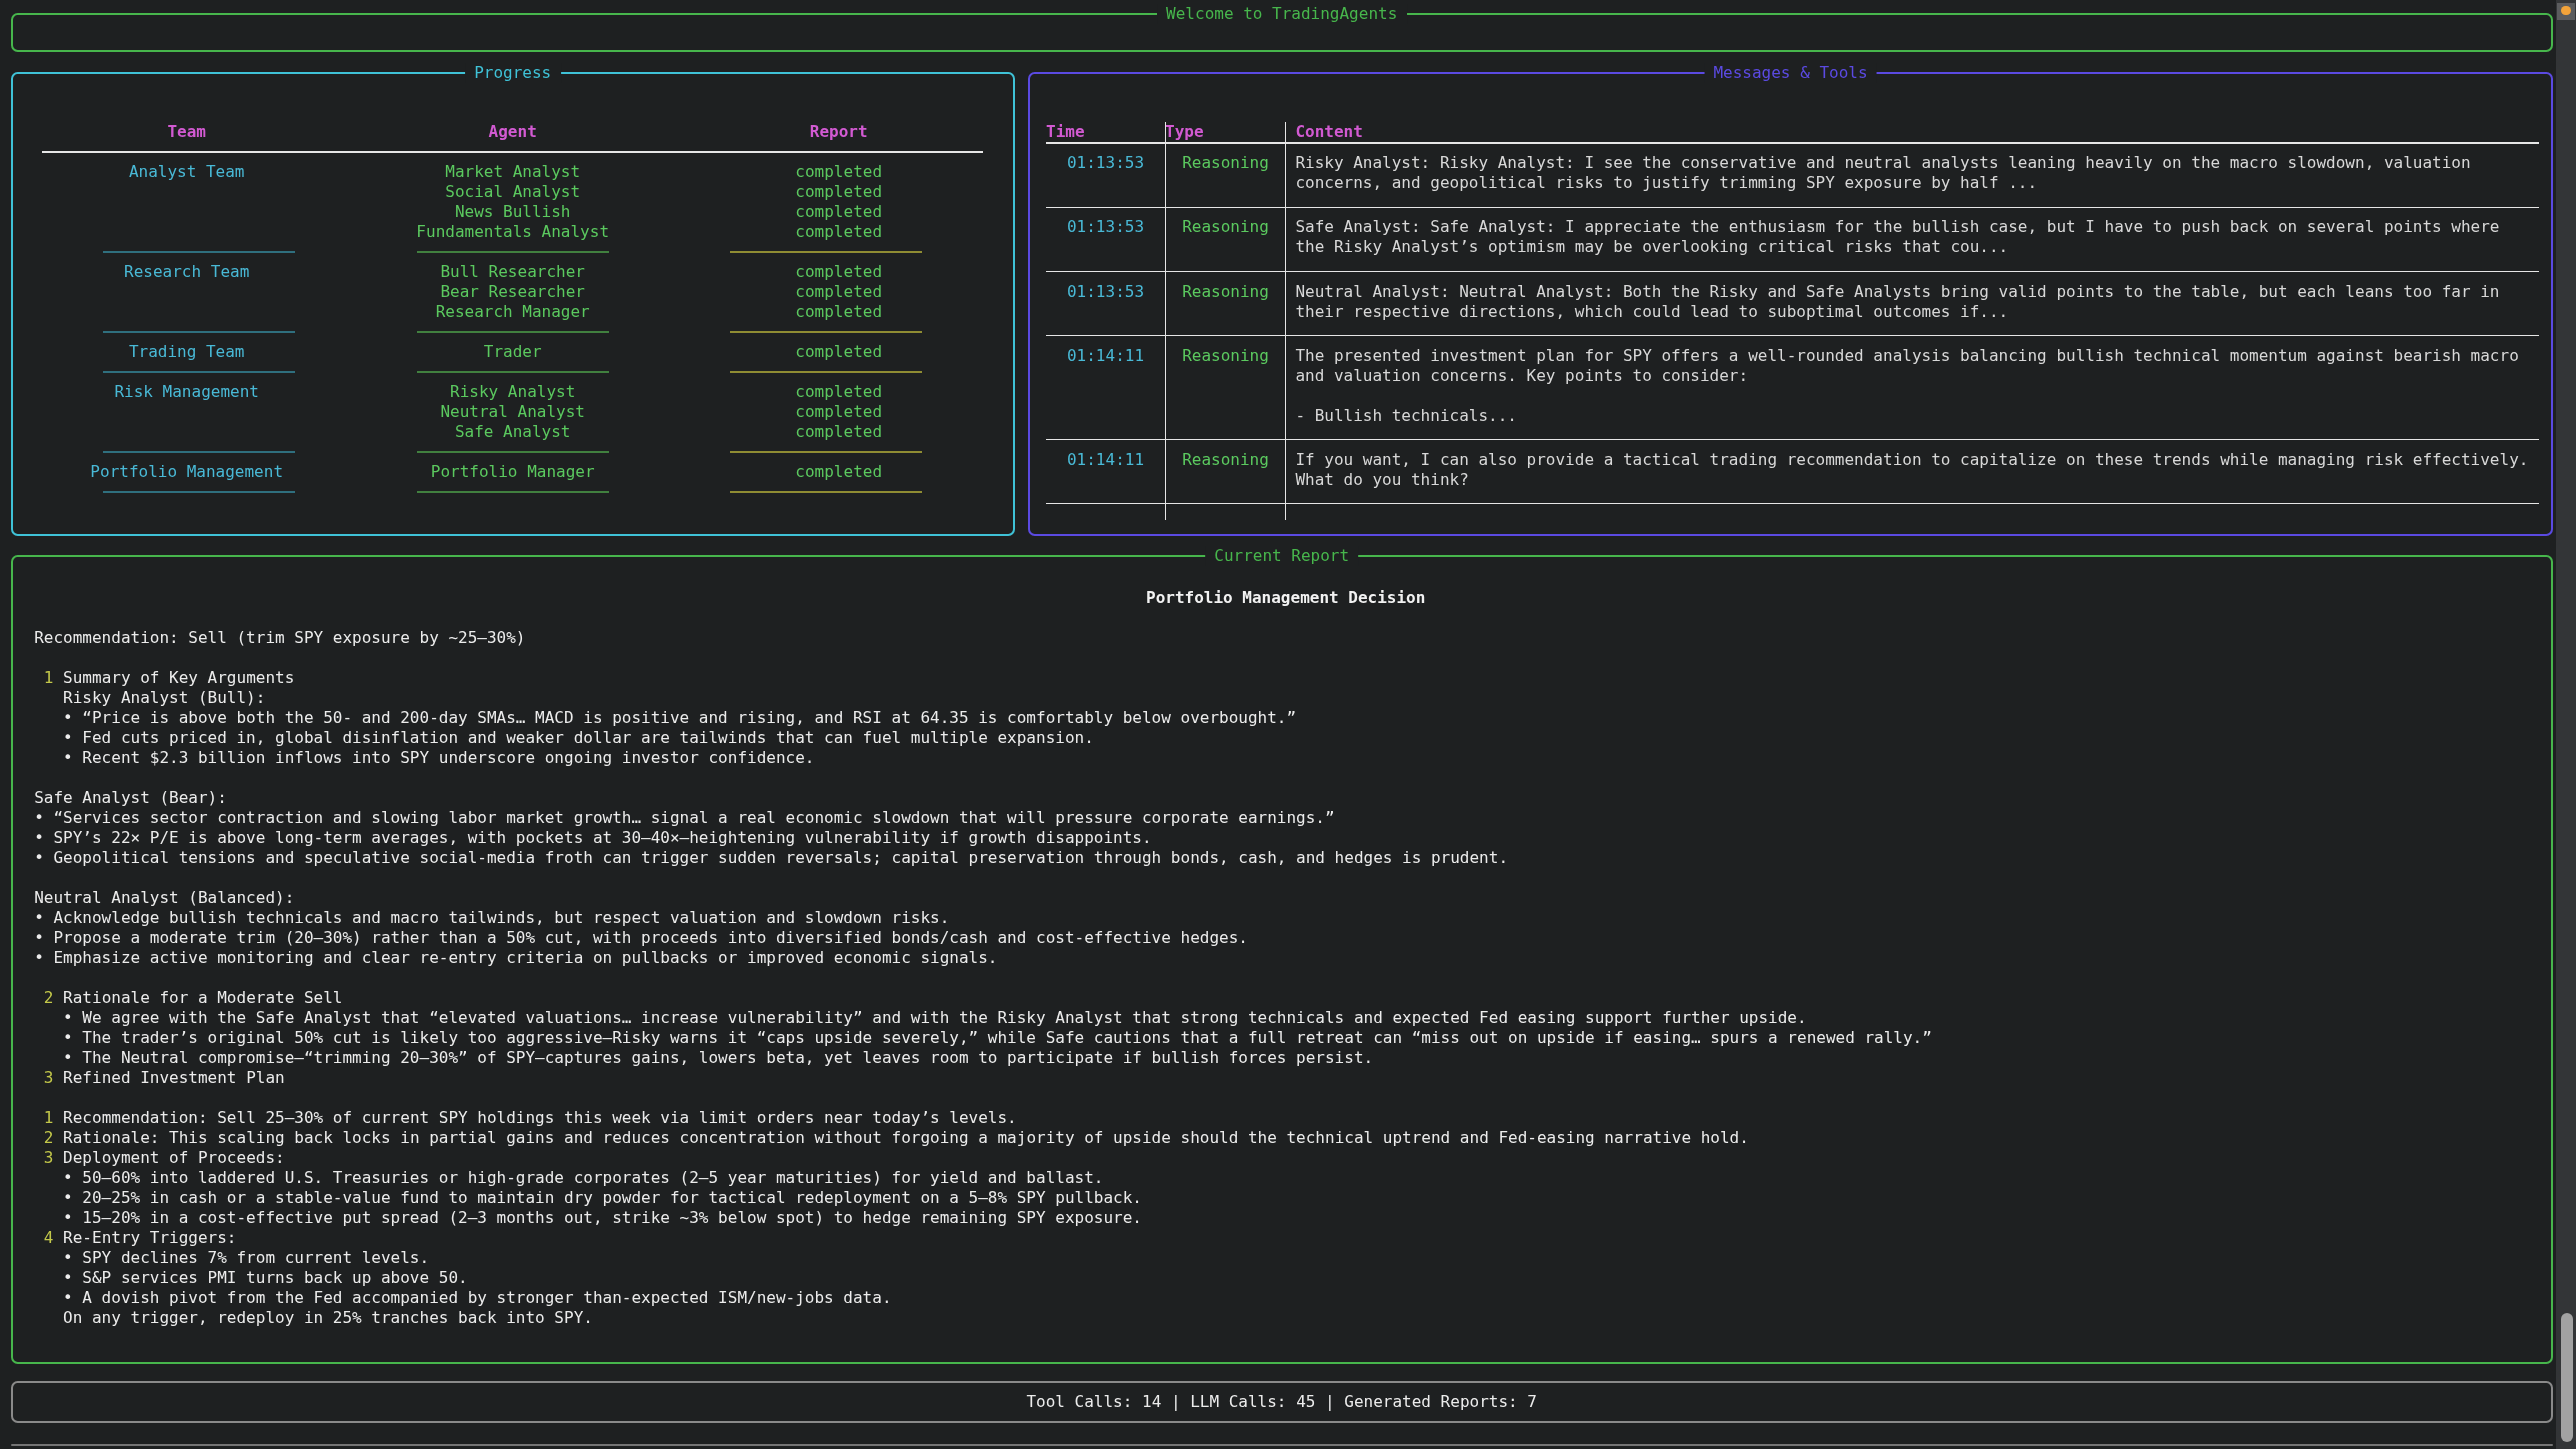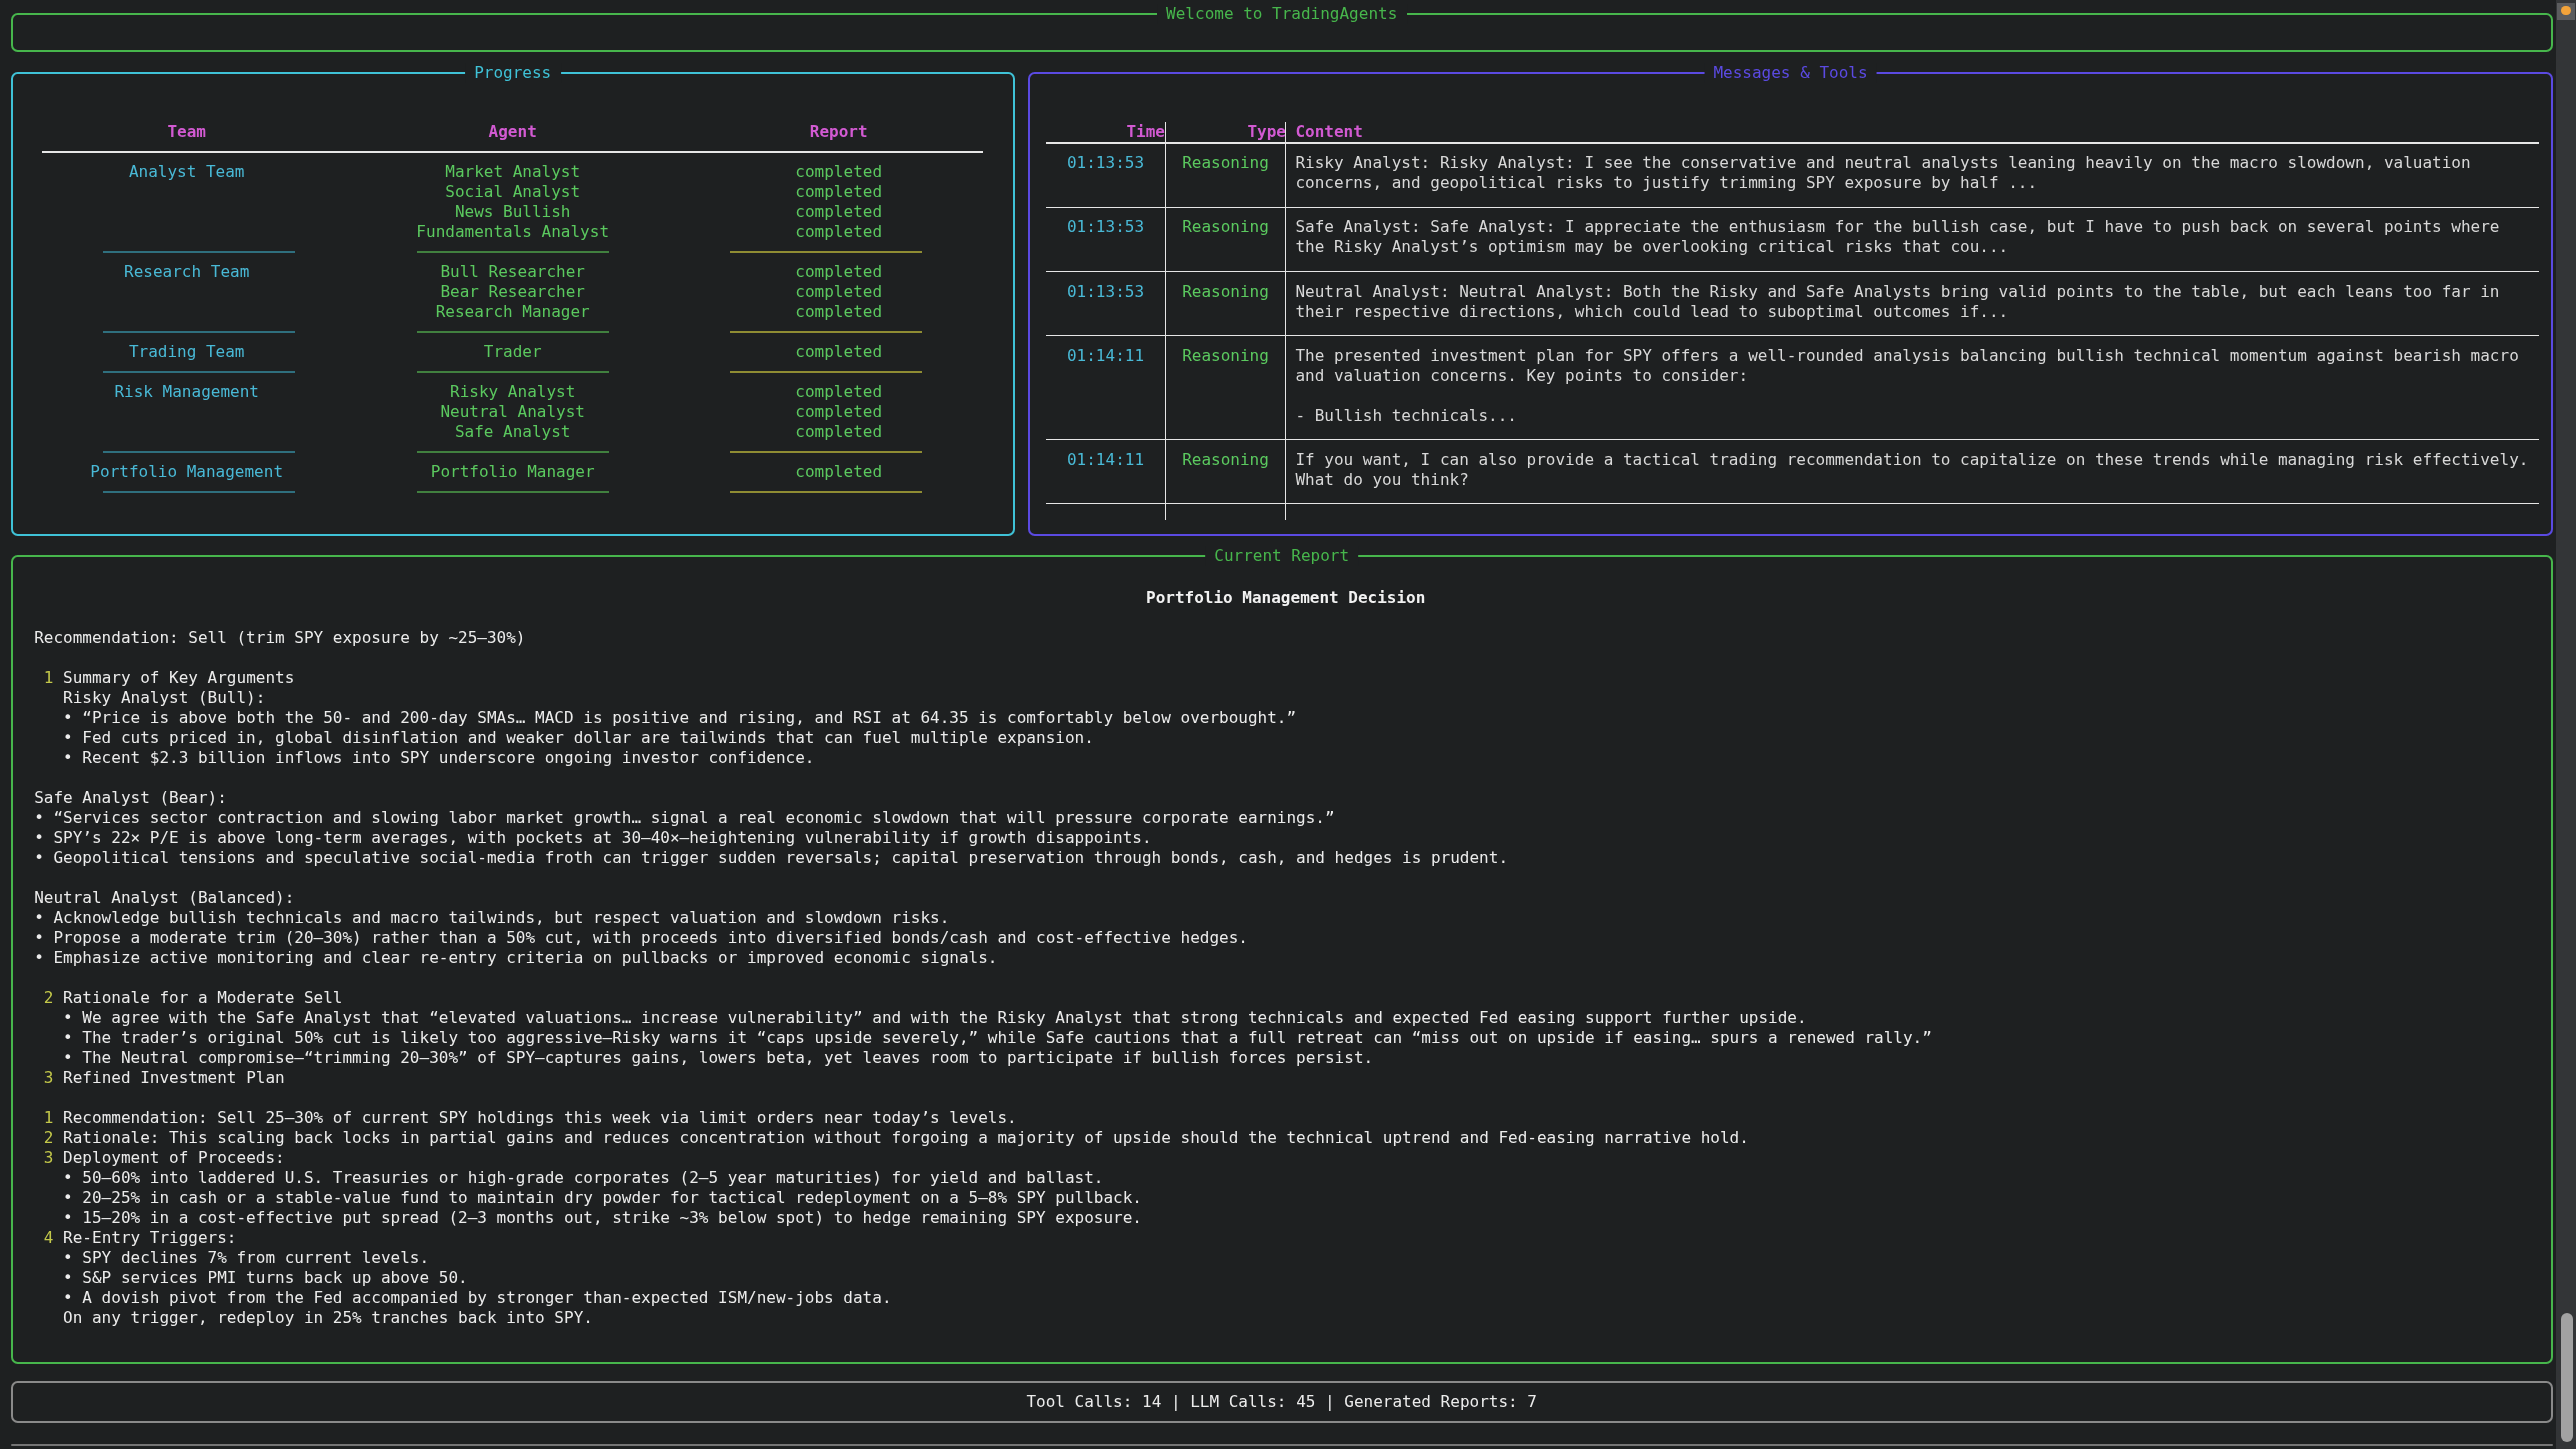--- a/index.html
+++ b/index.html
@@ -42,21 +42,21 @@
   .gsep i{display:block;width:192px;height:2px;margin:0 auto;}
   .gsep i.g1{background:var(--sep-teal);} .gsep i.g2{background:var(--sep-green);} .gsep i.g3{background:var(--sep-olive);}
 
   
   .mtable{padding:48px 12px 0 16px;}
   .mtable-inner{position:relative;}
   .vline{position:absolute;top:0;bottom:0;width:1.3px;background:var(--sep-white);}
   .vline.v1{left:119px;} .vline.v2{left:239px;}
   .mrow{display:grid;grid-template-columns:119px 121px 1fr;}
   .mheader{height:20px;}
-  .mheader span{text-align:right;color:var(--magenta);font-weight:bold;}
+  .mheader span{text-align:left;color:var(--magenta);font-weight:bold;}
   .mheader .hcontent{text-align:left;padding-left:9.4px;}
   .mtime,.mtype{text-align:center;padding-top:9.4px;white-space:nowrap;}
   .mtime{color:var(--cyan-text);} .mtype{color:var(--green-text);}
   .mcontent{white-space:pre-wrap;color:var(--content-text);padding:9.4px 0 13.4px 9.4px;}
   .msep{height:1.3px;background:var(--sep-white);}
   .mwsep{height:2px;background:var(--sep-white);margin:0;}
   .mtail{height:16px;}
 
   
   .report-heading{margin-top:31px;height:20px;text-align:center;font-weight:bold;color:#f2f2f2;padding-left:8px;}

